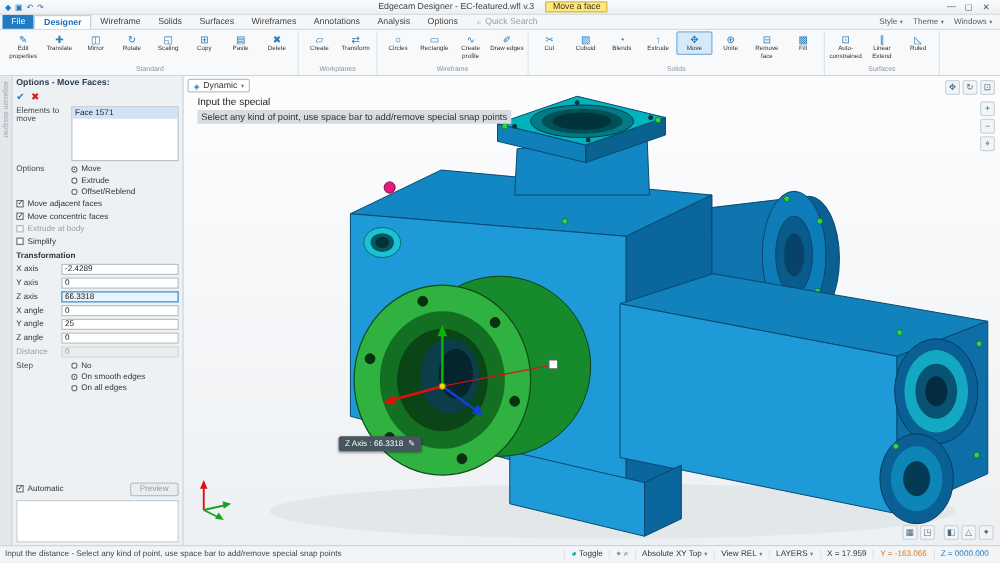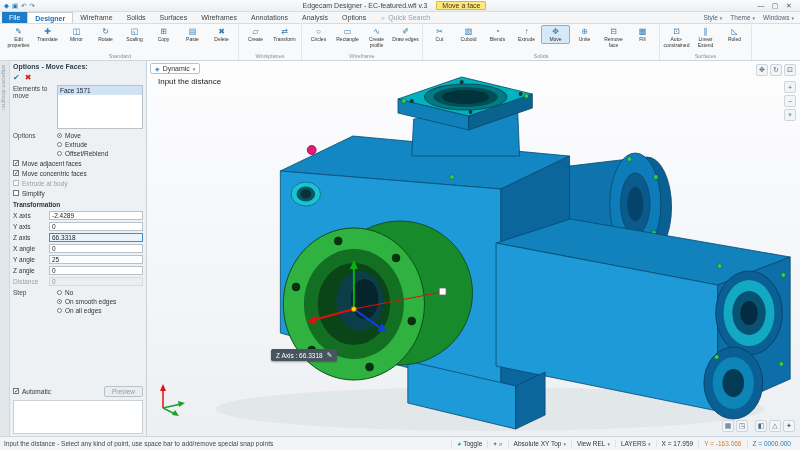--- a/index.html
+++ b/index.html
@@ -546,21 +546,22 @@
         <polygon points="244,271 235,270 240,262" fill="#1040e0"></polygon>
         <circle cx="211" cy="248" r="2.6" fill="#ffd400" stroke="#8a6d00" stroke-width="0.8"></circle>
       </g>
     </svg>
 
     <div class="dynamic">
       <span class="dyn-icon">◈</span>
       <span>Dynamic</span>
       <span class="caret">▾</span>
     </div>
-    <div class="prompt1">Input the distance</div>
+    <div class="prompt1">Input the special</div>
+    <div class="prompt2">Select any kind of point, use space bar to add/remove special snap points</div>
 
     <div class="vp-tr">
       <span class="vicon">✥</span>
       <span class="vicon">↻</span>
       <span class="vicon">⊡</span>
     </div>
     <div class="vp-rcol">
       <span class="vicon">+</span>
       <span class="vicon">−</span>
       <span class="vicon">⌖</span>

